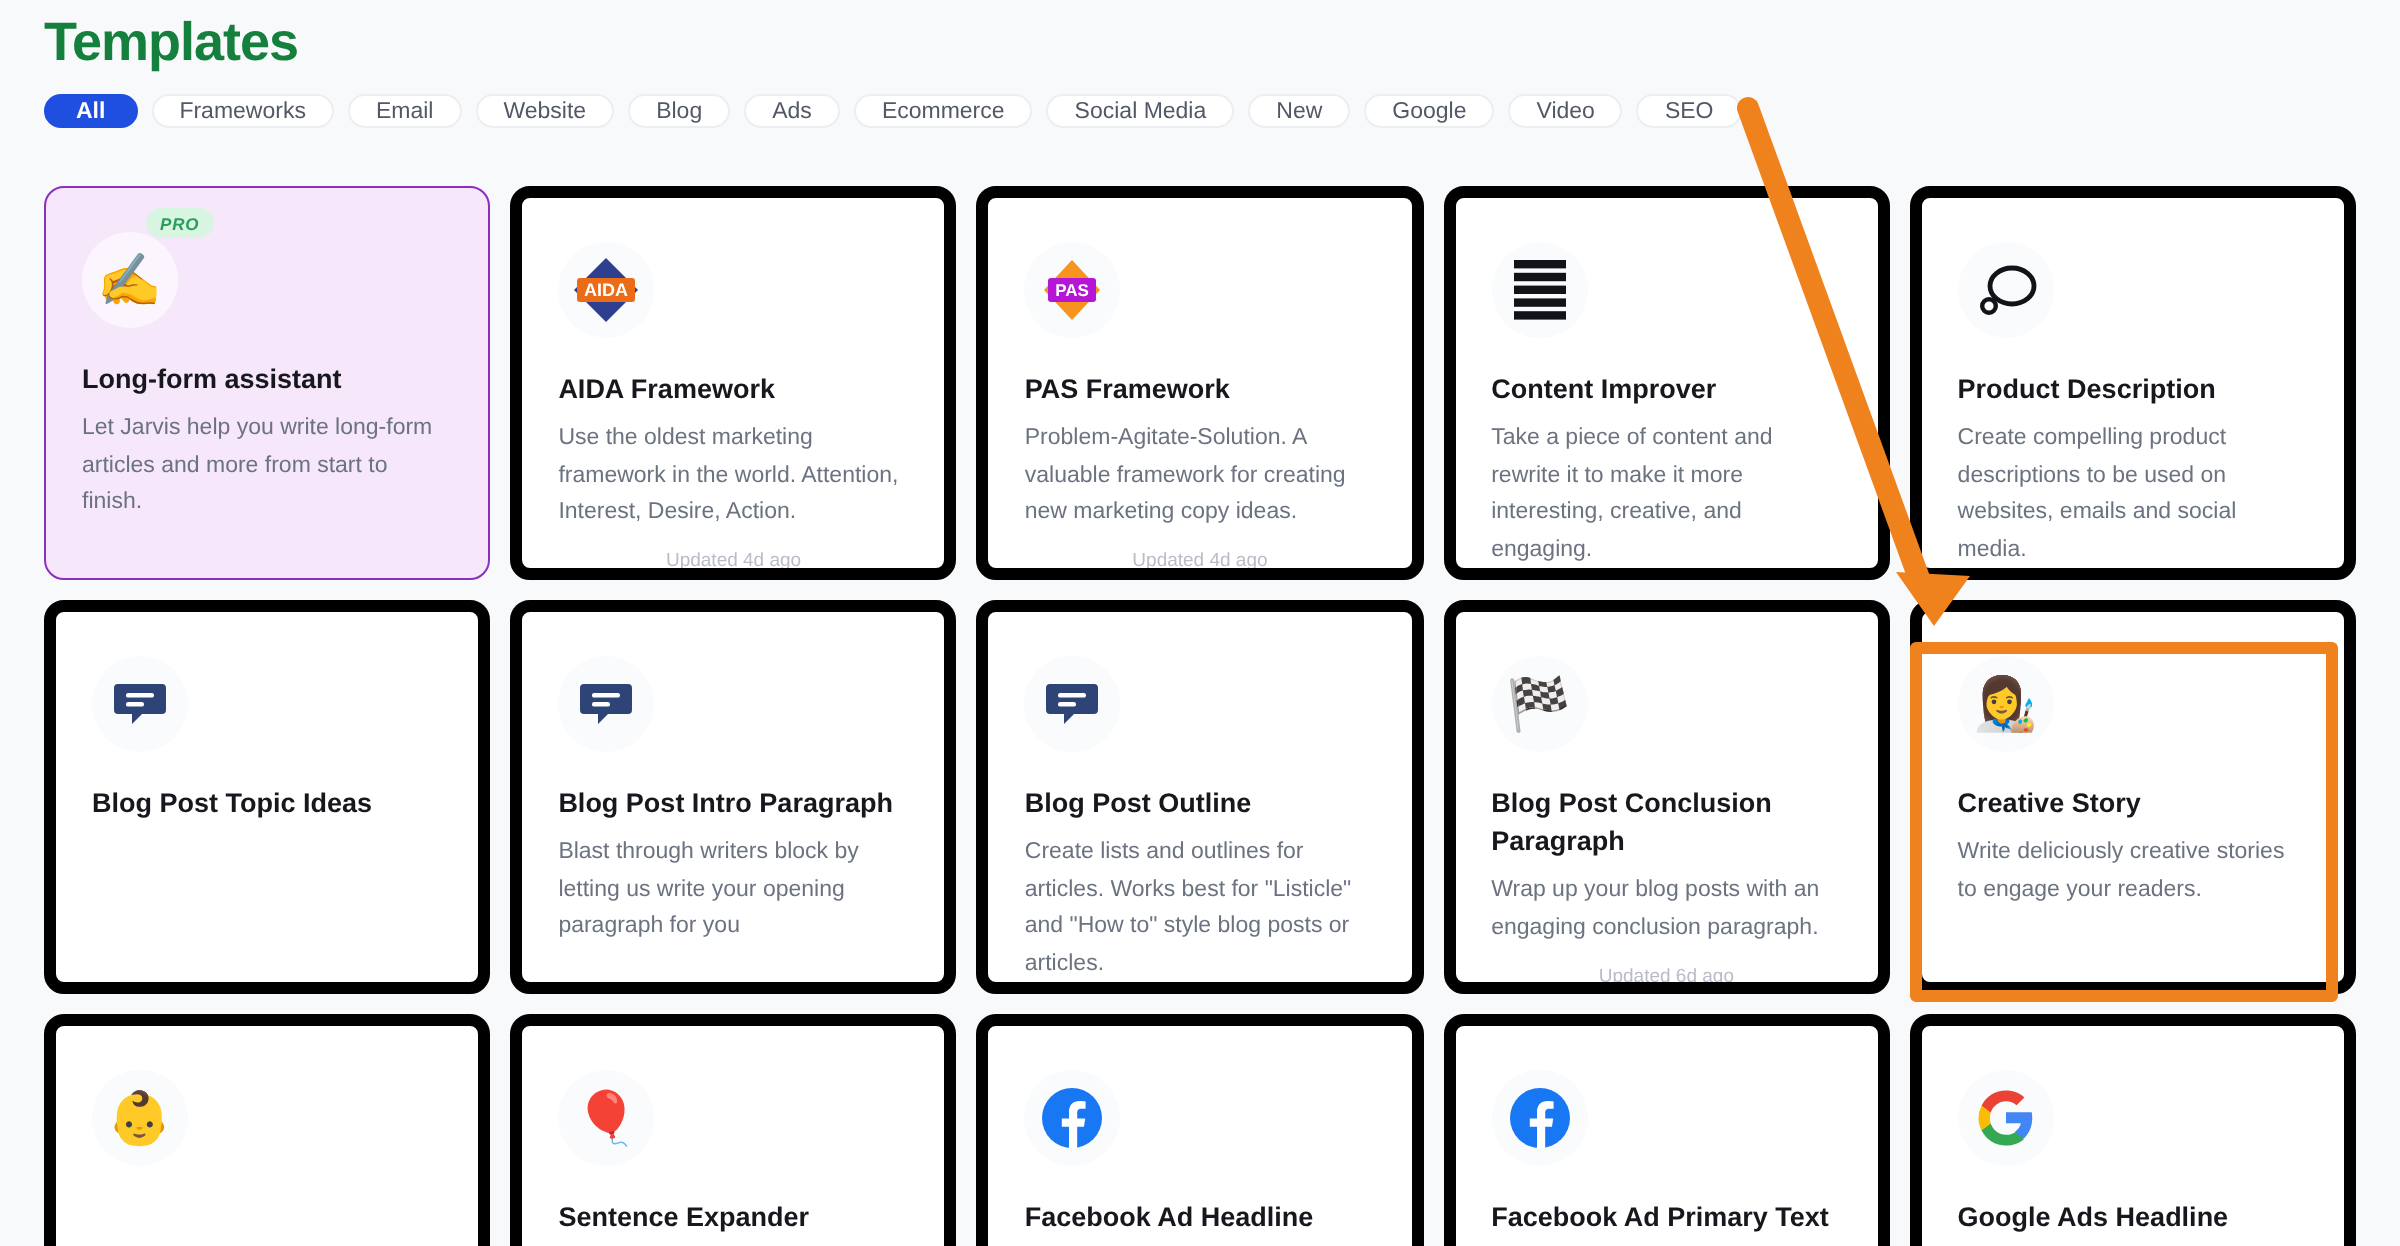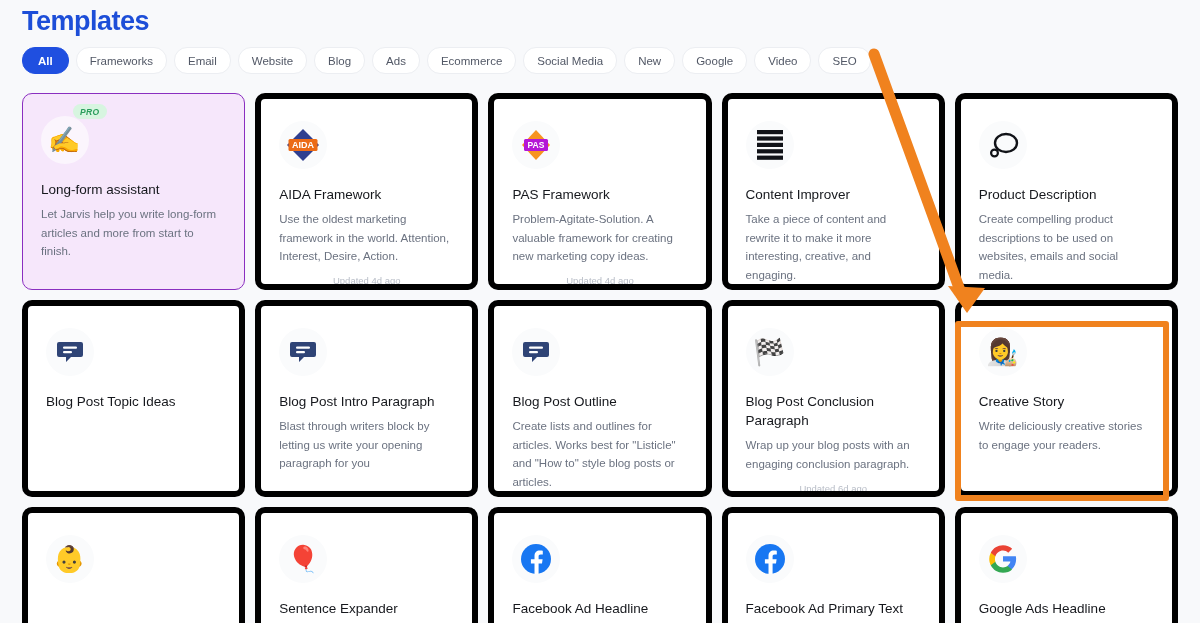--- a/index.html
+++ b/index.html
@@ -18,35 +18,35 @@
     position: relative;
   }
 
   
   .page-title {
     position: absolute;
     left: 22px;
     top: 6px;
     font-size: 27px;
     font-weight: bold;
-    color: #1d4ed8;
+    color: #15803d;
     letter-spacing: -0.5px;
   }
 
   
   .filter-bar {
     position: absolute;
     left: 22px;
     top: 47px;
     display: flex;
     align-items: center;
     gap: 7px;
   }
   .pill {
-    height: 27px;
+    height: 17px;
     display: flex;
     align-items: center;
     padding: 0 13px;
     border-radius: 13px;
     background: #ffffff;
     border: 1px solid #eceef2;
     font-size: 11.5px;
     color: #525866;
     white-space: nowrap;
     cursor: pointer;
@@ -107,21 +107,21 @@
     font-size: 8.5px;
     font-weight: bold;
     letter-spacing: 0.4px;
     padding: 2.5px 7px;
     border-radius: 8px;
     font-style: italic;
   }
 
   .card-title {
     font-size: 13.5px;
-    font-weight: normal;
+    font-weight: bold;
     color: #16181d;
     line-height: 1.42;
     margin-bottom: 6px;
   }
   .card-desc {
     font-size: 11.5px;
     color: #6b7280;
     line-height: 1.62;
   }
   .card-updated {

